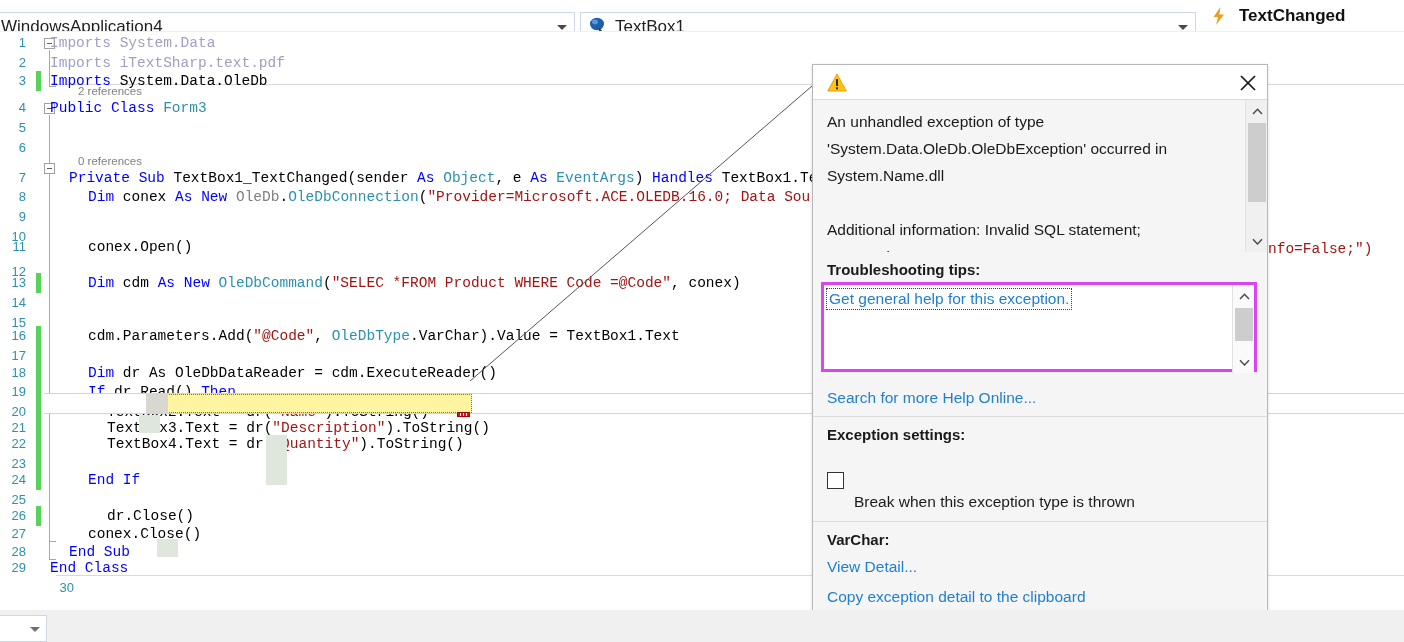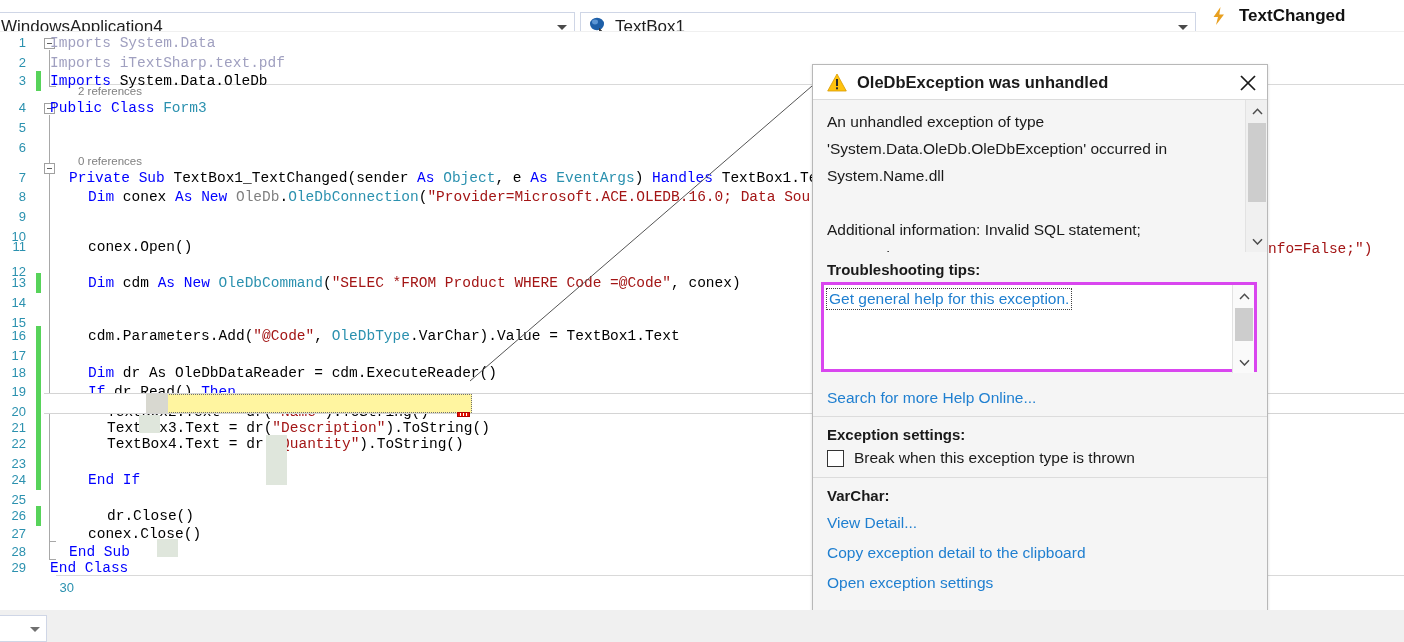--- a/index.html
+++ b/index.html
@@ -308,20 +308,21 @@
   .chkbox {
     width: 17px; height: 17px;
     border: 1px solid #333333;
     background: #ffffff;
     flex: 0 0 auto;
   }
   .chk-label {
     font-size: 15.5px;
     color: #1a1a1a;
     margin-left: 10px;
+    margin-top: 44px;
   }
   .action-link {
     font-size: 15.5px;
     color: #1f7fd0;
     padding: 6px 0 6px 14px;
     cursor: pointer;
   }
 
   
   .bottombar {
@@ -455,21 +456,20 @@
   <div class="exdlg">
 
     <div class="exdlg-title">
       <span class="warn-icon">
         <svg width="20" height="19" viewBox="0 0 20 19">
           <path d="M10 1 L19.3 18 L0.7 18 Z" fill="#ffc20e" stroke="#d89b00" stroke-width="0.8"></path>
           <rect x="9" y="6" width="2" height="7" fill="#2b2b2b"></rect>
           <rect x="9" y="14.3" width="2" height="2" fill="#2b2b2b"></rect>
         </svg>
       </span>
-      <span class="exdlg-title-text">OleDbException was unhandled</span>
       <span class="close-x">
         <svg width="24" height="24" viewBox="0 0 24 24">
           <line x1="5" y1="5" x2="19" y2="19" stroke="#1a1a1a" stroke-width="1.7"></line>
           <line x1="19" y1="5" x2="5" y2="19" stroke="#1a1a1a" stroke-width="1.7"></line>
         </svg>
       </span>
     </div>
 
     <div class="msg-area">
       <div id="msg-lines-1">

